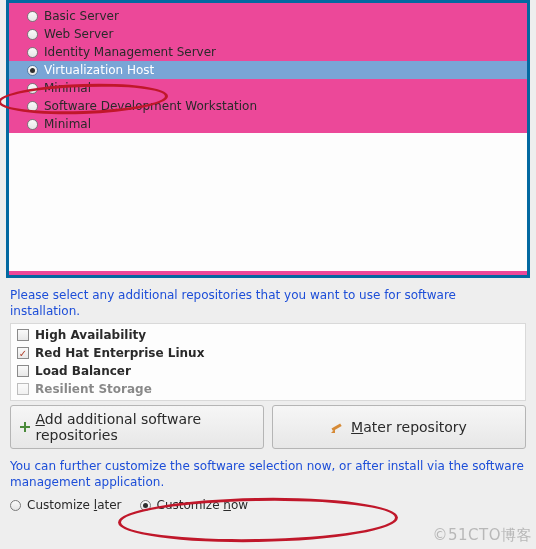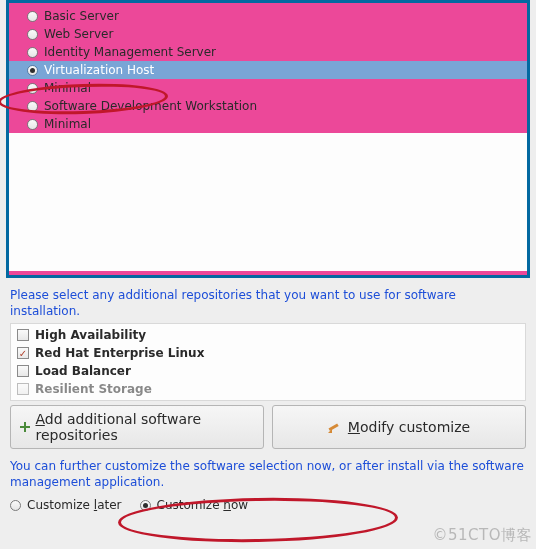--- a/index.html
+++ b/index.html
@@ -203,21 +203,21 @@
   </div>
 </div>
 
 <div class="button-row">
   <div class="btn">
     <span class="plus-icon"></span>
     <span><span class="underline">A</span><span>dd additional software repositories</span></span>
   </div>
   <div class="btn">
     <span class="pencil-icon"></span>
-    <span><span class="underline">M</span><span>odify customize</span></span>
+    <span><span class="underline">M</span><span>ater repository</span></span>
   </div>
 </div>
 
 <div class="section-text">You can further customize the software selection now, or after install via the software management application.</div>
 
 <div class="customize-row">
   <div class="opt">
     <span class="radio"></span>
     <span><span>Customize </span><span class="underline">l</span><span>ater</span></span>
   </div>

